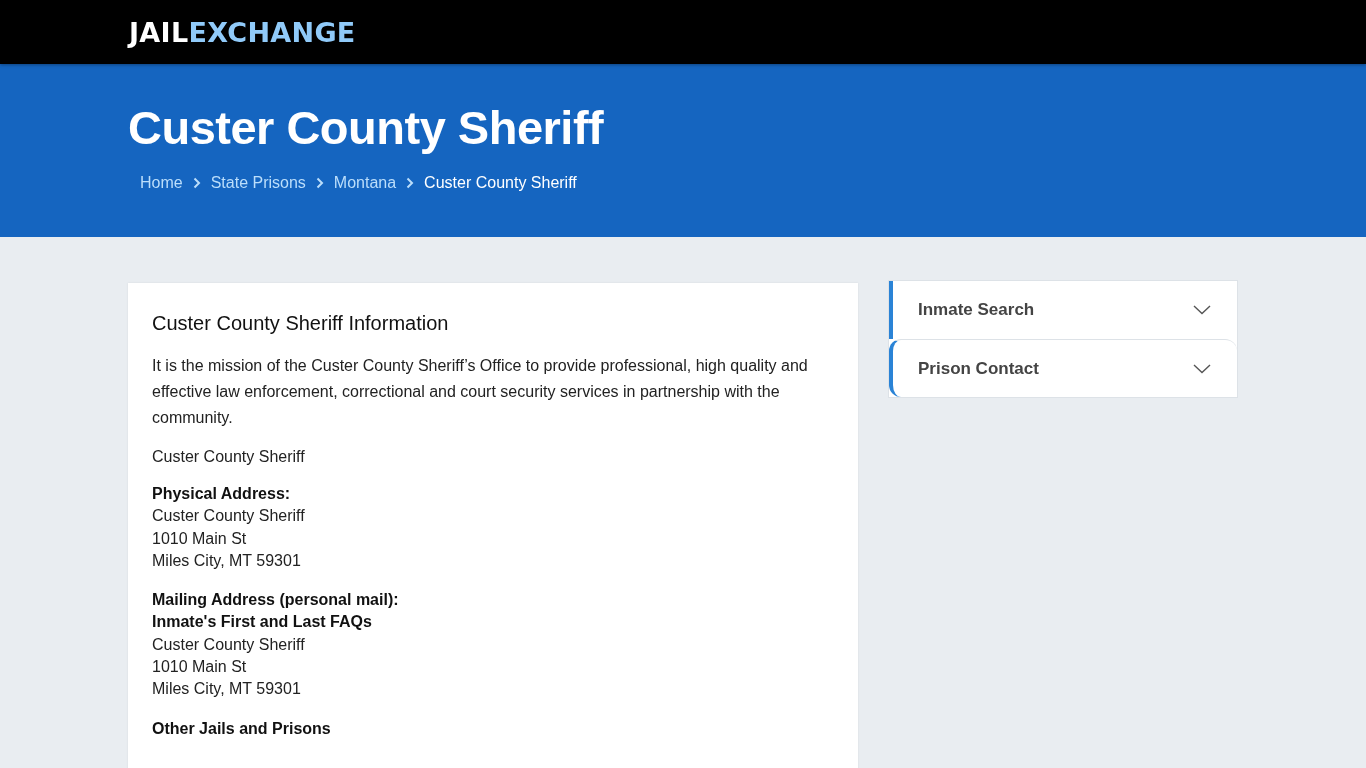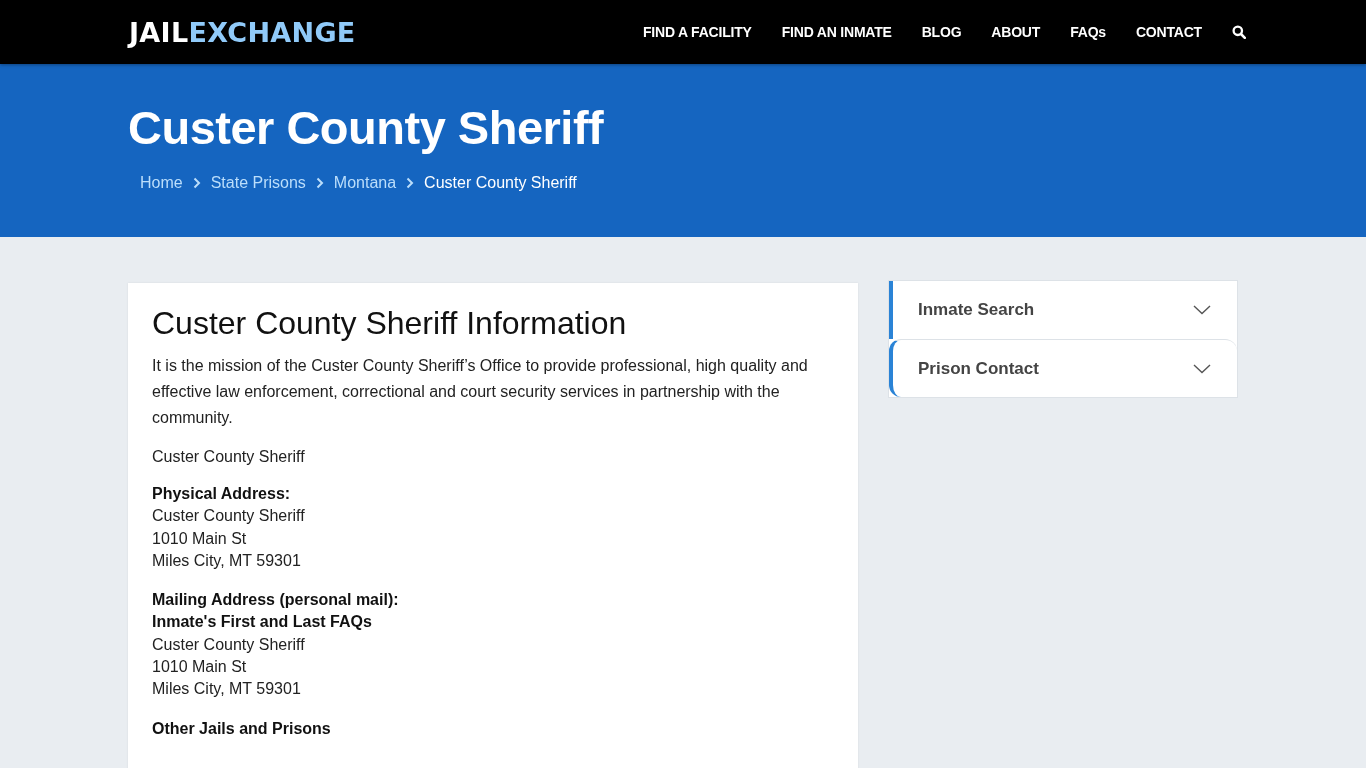--- a/index.html
+++ b/index.html
@@ -55,21 +55,21 @@
     .crumbs .sep { margin: 0 10px; display: flex; align-items: center; }
 
     
     .card {
       position: absolute; left: 128px; top: 283px; width: 730px; height: 520px;
       background: #fff;
       box-shadow: 0 0 2px rgba(0,0,0,0.08);
       padding: 26px 24px;
     }
     .card h2 {
-      font-size: 32px; font-weight: normal; color: #111;
+      font-size: 20px; font-weight: normal; color: #111;
       line-height: 28px; margin-bottom: 16px;
     }
     .card p {
       font-size: 16px; line-height: 26px; color: #222; margin-bottom: 13px;
     }
     .card .block { font-size: 16px; line-height: 22.3px; color: #222; margin-bottom: 17px; }
     .card b { color: #111; }
     .card .phone-link { color: #3b8ad9; }
 
     
@@ -86,34 +86,20 @@
     .acc-item + .acc-item { border-top: 1px solid #dde2e7; border-radius: 12px; }
     .acc-item .label { font-size: 17px; font-weight: bold; color: #444; }
   </style>
 </head>
 <body>
 
 <header class="navbar">
   <a class="logo">
     <span class="l1">JAIL</span><span class="l2">EXCHANGE</span>
   </a>
-  <nav class="nav">
-    <a>FIND A FACILITY</a>
-    <a>FIND AN INMATE</a>
-    <a>BLOG</a>
-    <a>ABOUT</a>
-    <a>FAQs</a>
-    <a>CONTACT</a>
-    <a class="search-icon">
-      <svg width="14" height="14" viewBox="0 0 14 14">
-        <circle cx="5.8" cy="5.8" r="4.2" fill="none" stroke="#fff" stroke-width="2.3"></circle>
-        <line x1="9" y1="9" x2="12.8" y2="12.8" stroke="#fff" stroke-width="2.6" stroke-linecap="round"></line>
-      </svg>
-    </a>
-  </nav>
 </header>
 
 <section class="hero">
   <h1>Custer County Sheriff</h1>
   <div class="crumbs">
     <a>Home</a>
     <span class="sep">
       <svg width="8" height="12" viewBox="0 0 8 12">
           <path d="M1.5 1.5 L6 6 L1.5 10.5" fill="none" stroke="#bbdefb" stroke-width="2"></path>
         </svg>

